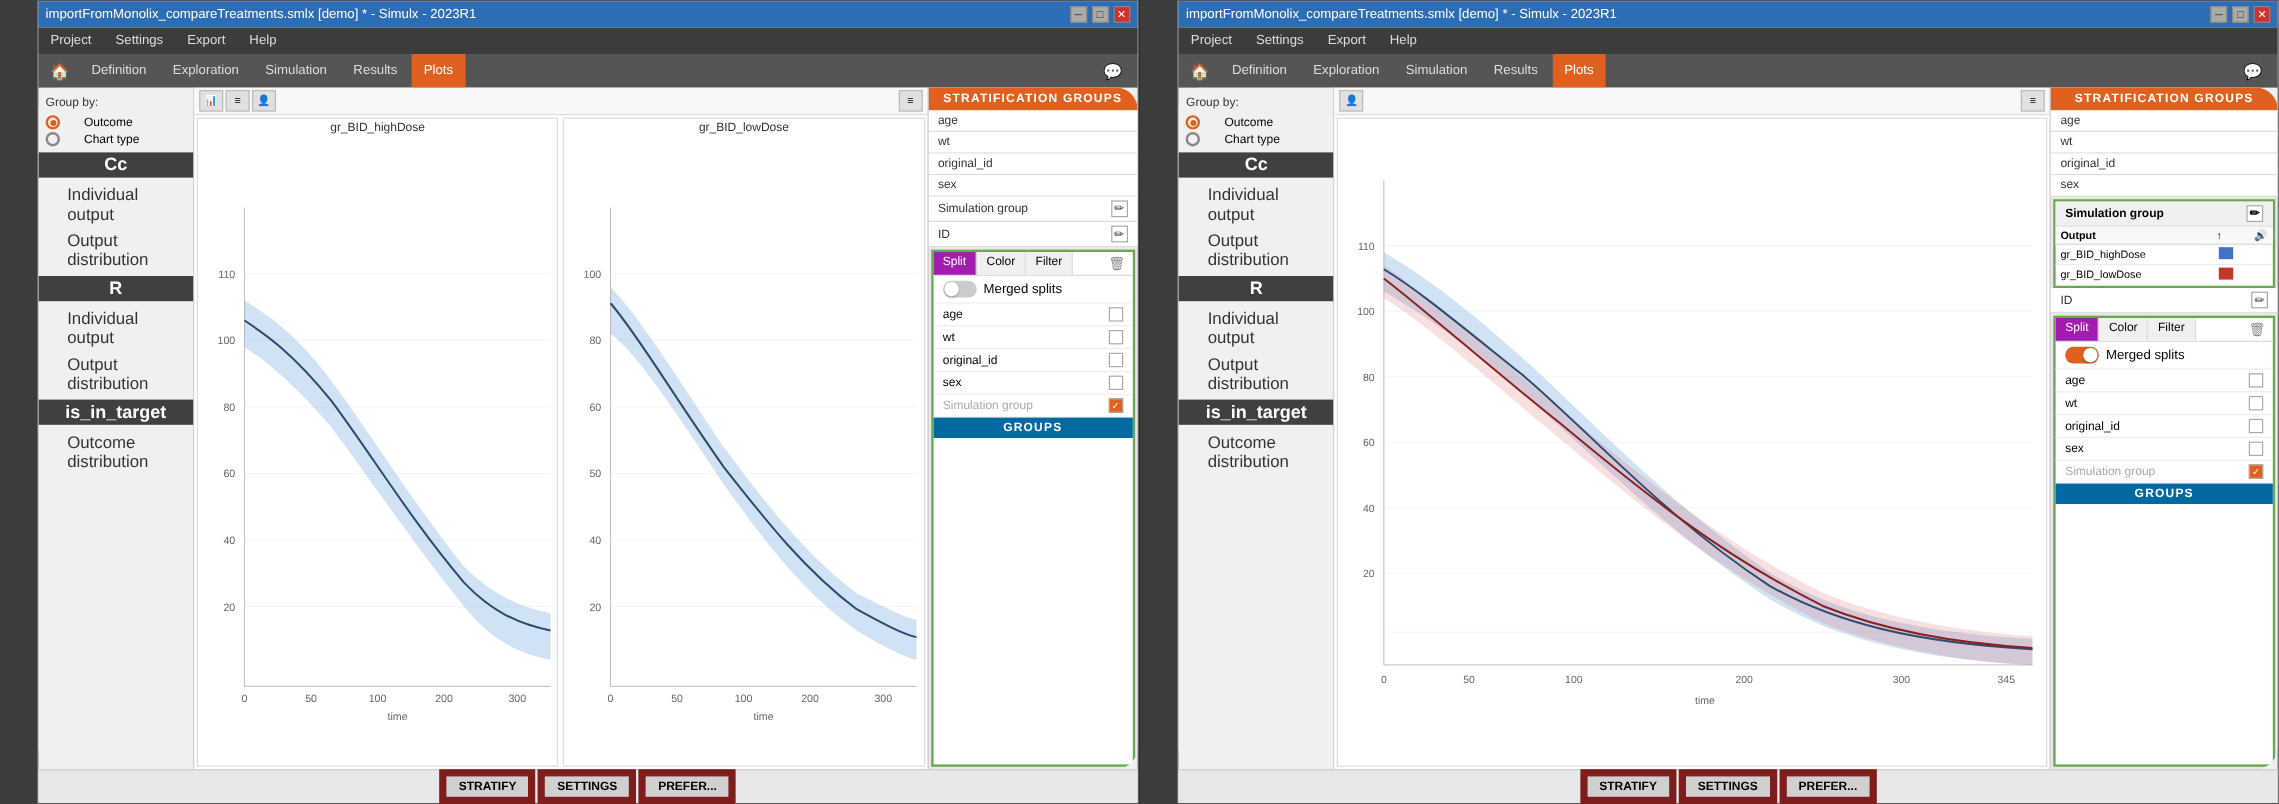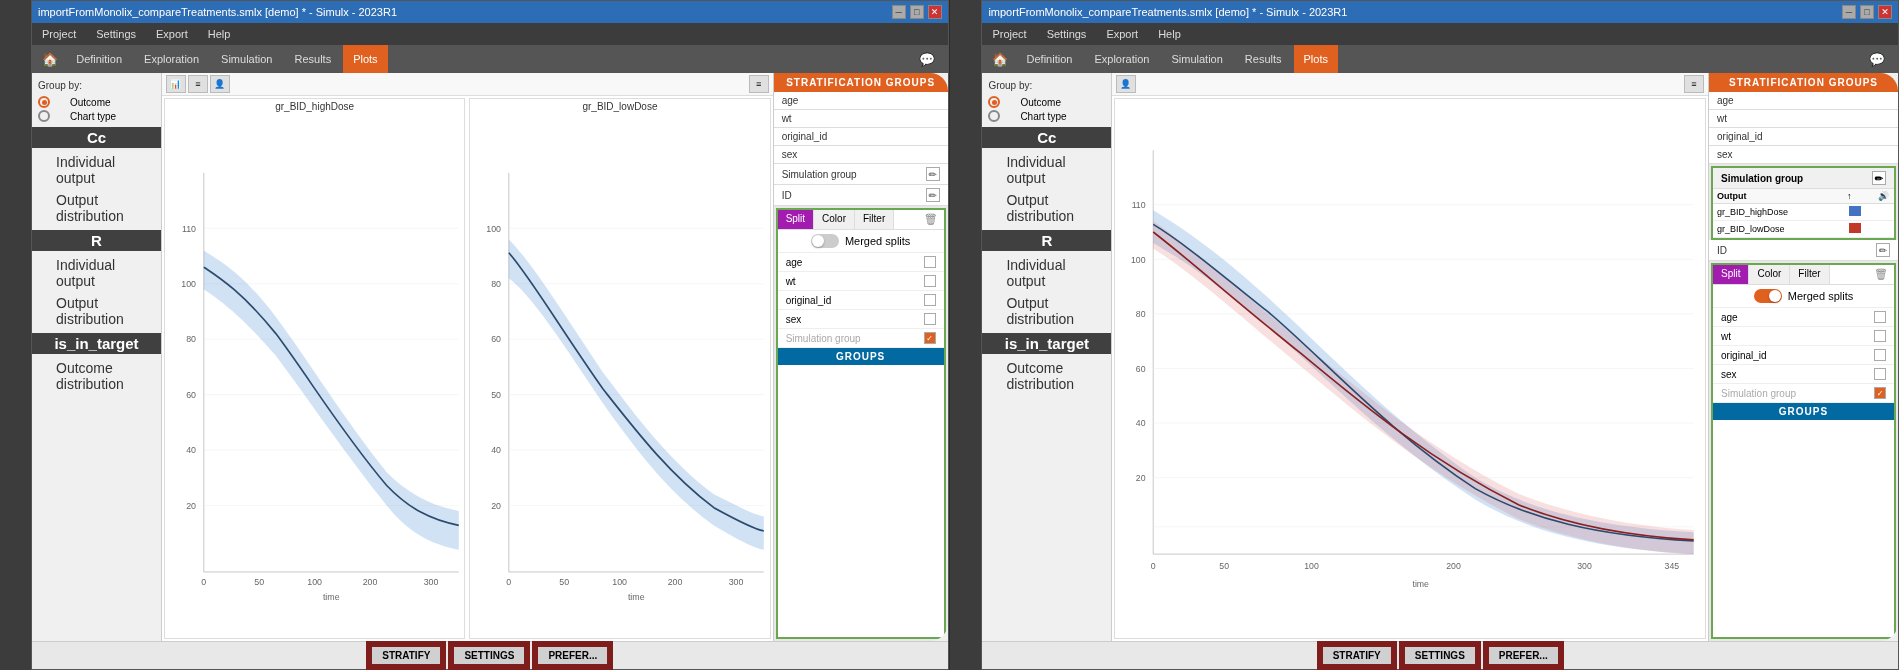--- a/index.html
+++ b/index.html
@@ -52,21 +52,21 @@
     .strat-item { padding: 3px 8px; font-size: 10px; color: #333; border-bottom: 1px solid #ddd; cursor: pointer; background: white; }
     .strat-item-with-icon { display: flex; align-items: center; justify-content: space-between; }
     .strat-icon { width: 14px; height: 14px; border: 1px solid #aaa; background: white; display: flex; align-items: center; justify-content: center; font-size: 10px; cursor: pointer; }
 
     
     .split-panel { border: 2px solid #6aa84f; background: white; margin: 2px; flex: 1; display: flex; flex-direction: column; }
     .split-tabs { display: flex; border-bottom: 1px solid #ddd; }
     .split-tab { padding: 3px 8px; font-size: 10px; cursor: pointer; background: #f0f0f0; border-right: 1px solid #ddd; }
     .split-tab.active { background: #a21caf; color: white; }
     .split-tab-delete { margin-left: auto; padding: 3px 6px; color: #888; cursor: pointer; }
-    .split-toggle-row { display: flex; align-items: center; gap: 6px; padding: 4px 8px; border-bottom: 1px solid #eee; justify-content: center; }
+    .split-toggle-row { display: flex; align-items: center; gap: 6px; padding: 4px 8px; border-bottom: 1px solid #eee; }
     .toggle-switch { width: 28px; height: 14px; background: #ccc; border-radius: 7px; position: relative; cursor: pointer; }
     .toggle-switch.off .toggle-knob { left: 1px; }
     .toggle-knob { width: 12px; height: 12px; background: white; border-radius: 50%; position: absolute; top: 1px; transition: left 0.1s; left: 15px; box-shadow: 0 1px 2px rgba(0,0,0,0.3); }
     .split-row { display: flex; align-items: center; justify-content: space-between; padding: 3px 8px; border-bottom: 1px solid #eee; font-size: 10px; }
     .split-checkbox { width: 12px; height: 12px; border: 1px solid #aaa; background: white; cursor: pointer; display: flex; align-items: center; justify-content: center; }
     .split-checkbox.checked { background: #e06020; }
     .split-checkbox.checked::after { content: '✓'; color: white; font-size: 8px; }
     .split-groups-header { background: #0369a1; color: white; font-size: 10px; font-weight: bold; text-align: center; padding: 3px; letter-spacing: 1px; }
 
     

